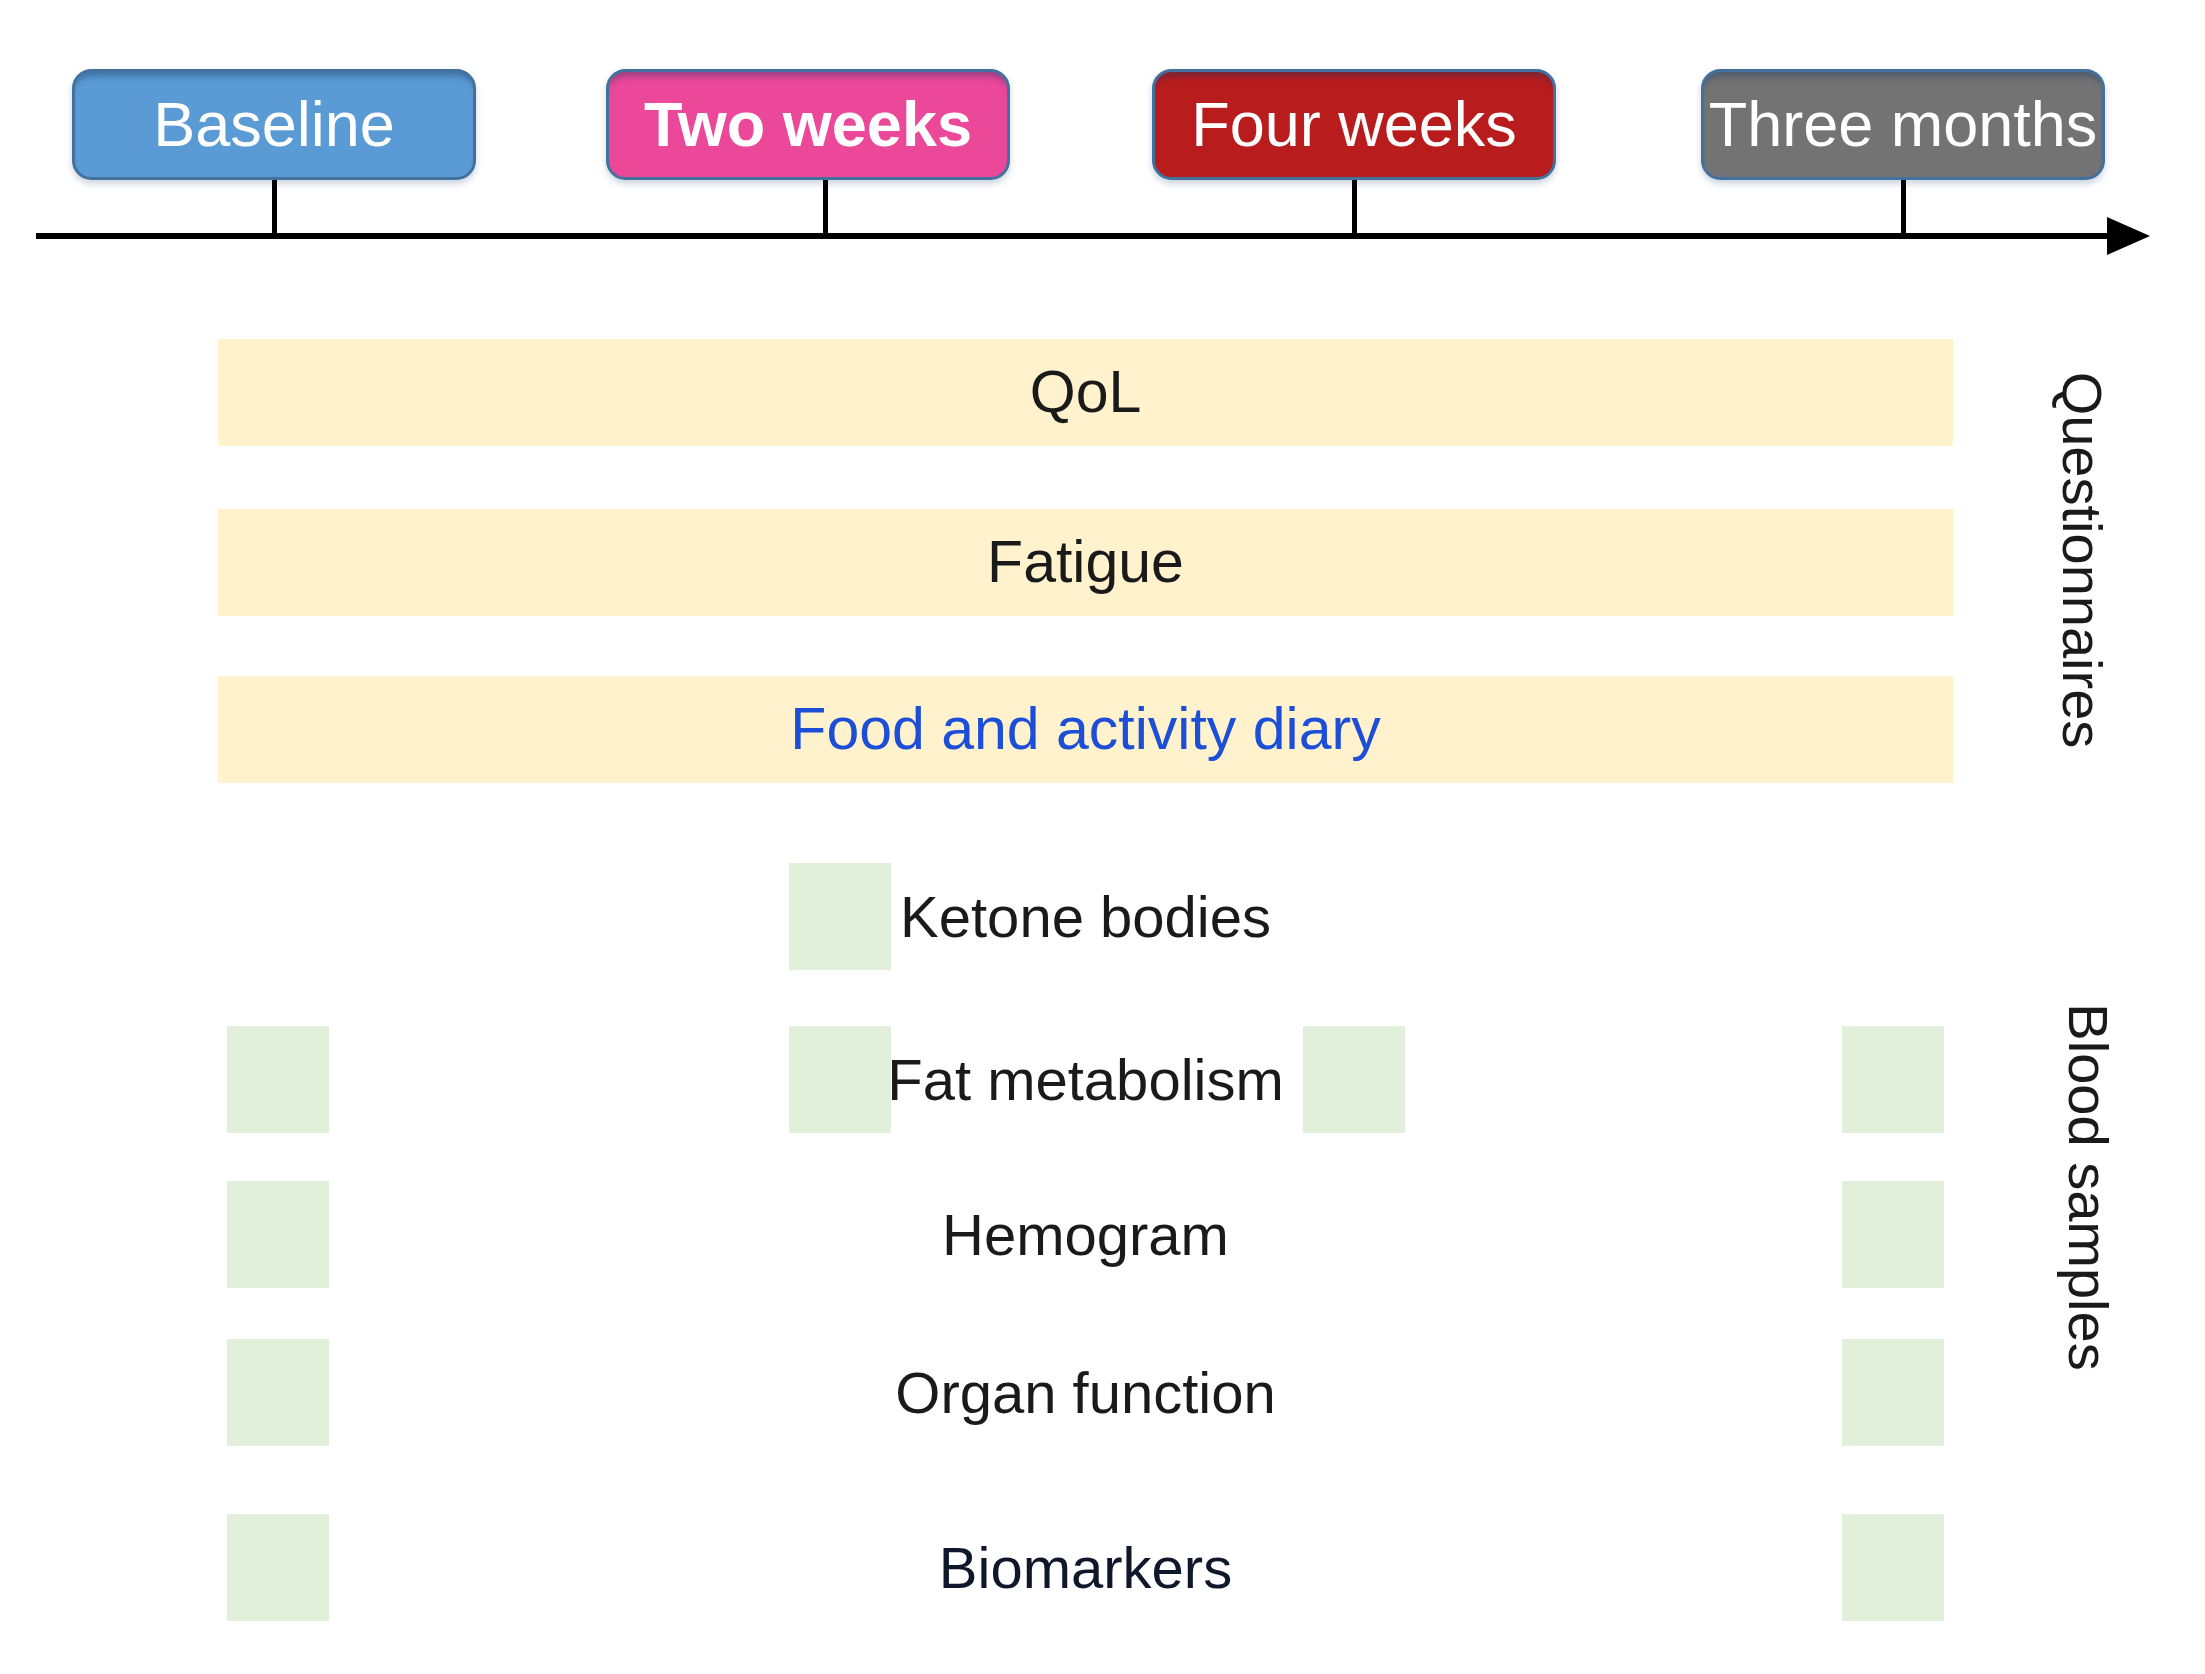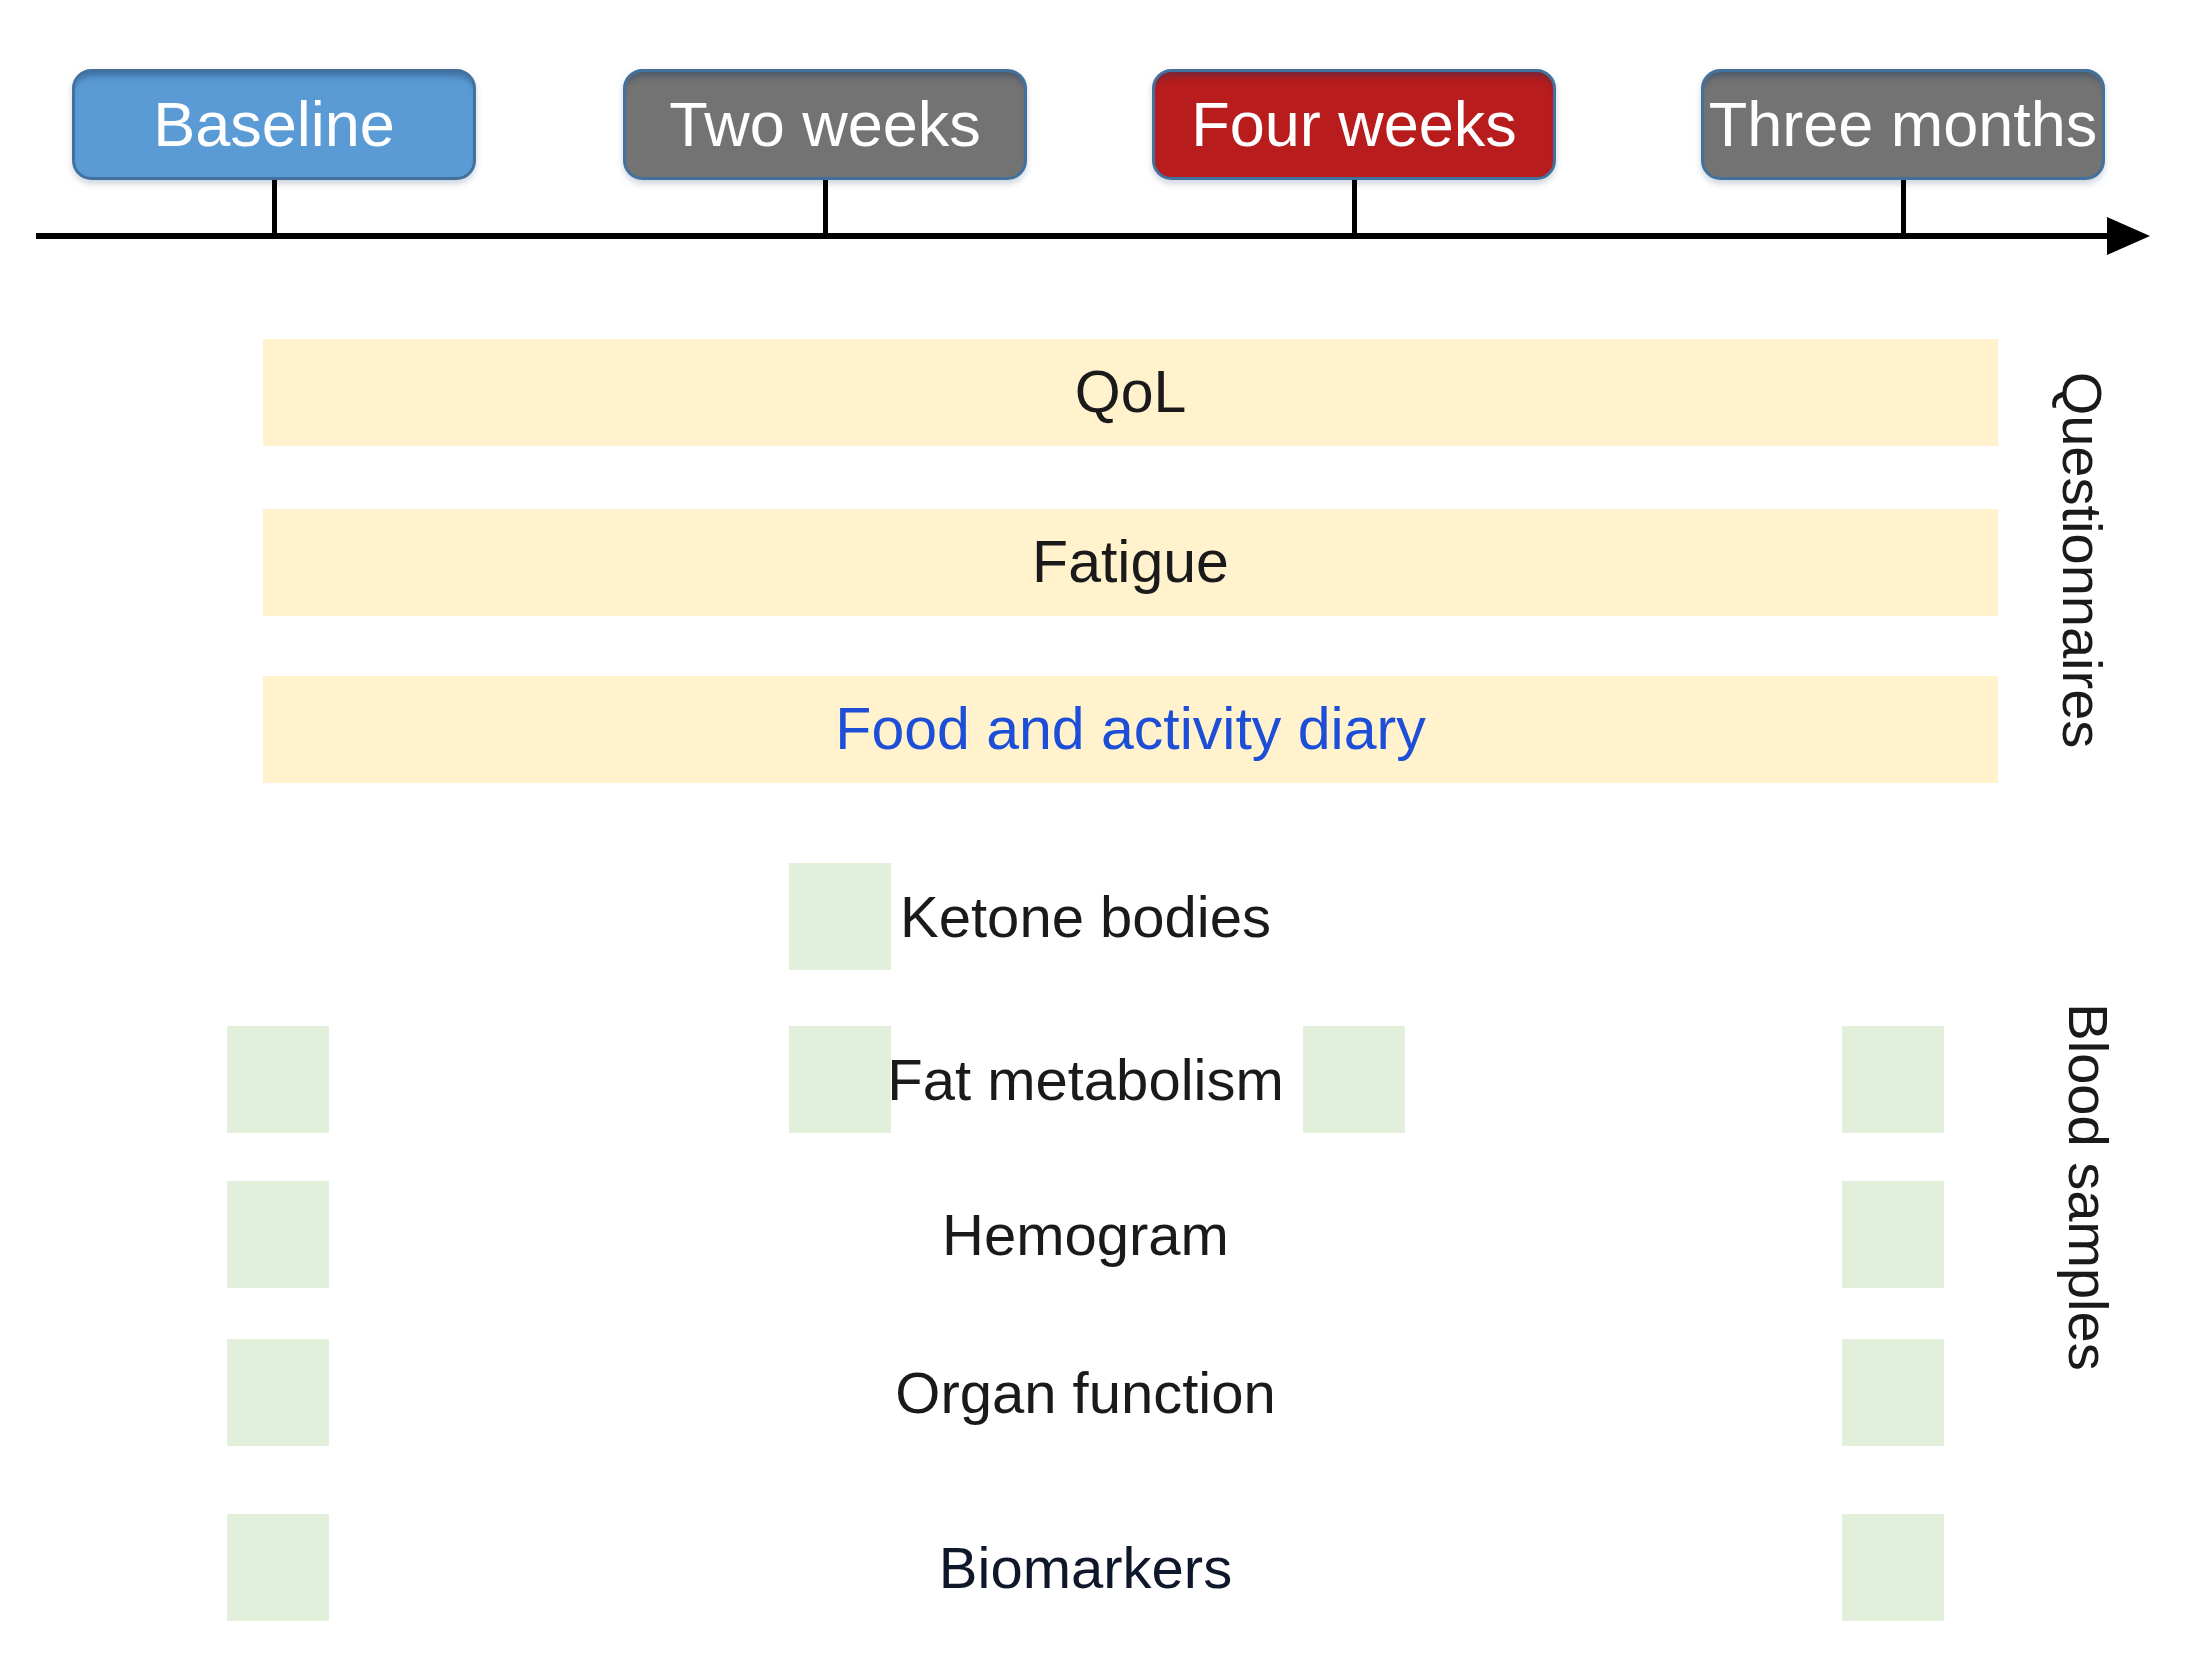--- a/index.html
+++ b/index.html
@@ -56,21 +56,20 @@
   .qbar {
     position: absolute;
     left: 218px;
     width: 1735px;
     height: 107px;
     display: flex;
     align-items: center;
     justify-content: center;
     font-size: 59px;
     line-height: 1;
-    margin-left: 45px;
   }
   .row-label {
     position: absolute;
     left: 218px;
     width: 1735px;
     height: 107px;
     display: flex;
     align-items: center;
     justify-content: center;
     font-size: 58px;
@@ -89,21 +88,21 @@
     line-height: 1;
   }
 </style>
 </head>
 <body>
 
 <div class="canvas">
   <div id="milestones">
       <div class="milestone" style="left: 72px; top: 69px; background: rgb(91, 155, 213); border: 3.3px solid rgb(65, 113, 156); color: rgb(255, 255, 255);">Baseline</div>
       <div class="tick" style="left: 272px; background: rgb(0, 0, 0);"></div>
-      <div class="milestone" style="left: 623px; top: 69px; background: #737373; border: 3.3px solid rgb(65, 113, 156); color: rgb(255, 255, 255);">Two weeks</div>
+      <div class="milestone" style="left: 606px; top: 69px; background: #ec4899; border: 3.3px solid rgb(65, 113, 156); color: rgb(255, 255, 255); font-weight: bold;">Two weeks</div>
       <div class="tick" style="left: 823px; background: rgb(0, 0, 0);"></div>
       <div class="milestone" style="left: 1152px; top: 69px; background: #b91c1c; border: 3.3px solid rgb(65, 113, 156); color: rgb(255, 255, 255);">Four weeks</div>
       <div class="tick" style="left: 1352px; background: rgb(0, 0, 0);"></div>
       <div class="milestone" style="left: 1701px; top: 69px; background: #737373; border: 3.3px solid rgb(65, 113, 156); color: rgb(255, 255, 255);">Three months</div>
       <div class="tick" style="left: 1901px; background: rgb(0, 0, 0);"></div>
     </div>
   <div class="axis-line" style="background: rgb(0, 0, 0);"></div>
   <div class="axis-arrowhead" style="border-left-color: rgb(0, 0, 0);"></div>
   <div id="qbars">
       <div class="qbar" style="top: 339px; background: rgb(255, 242, 204);">

